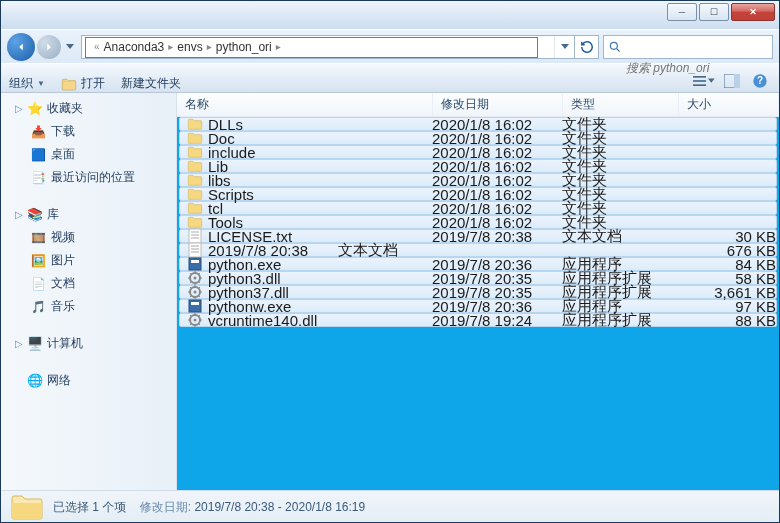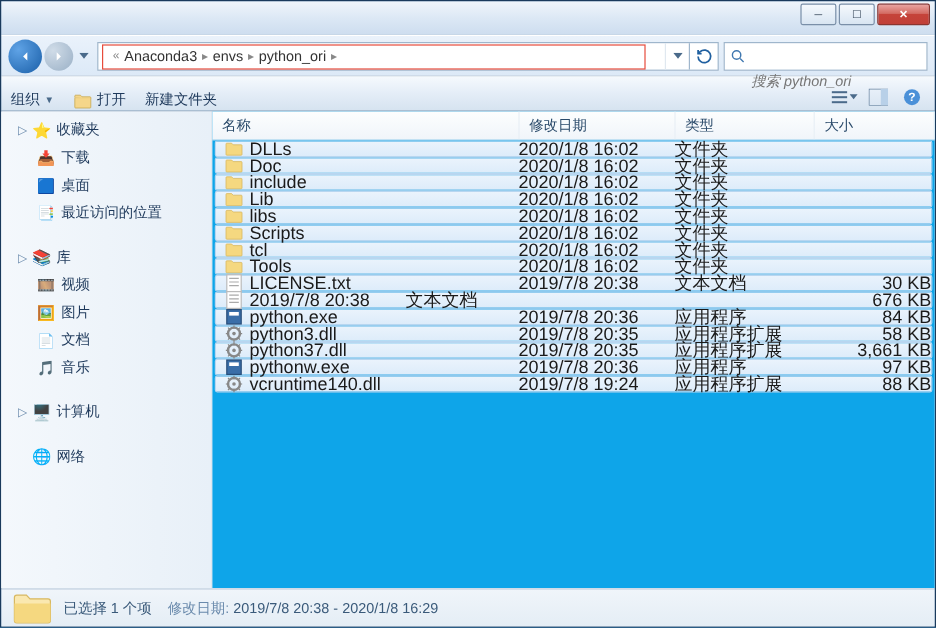--- a/index.html
+++ b/index.html
@@ -412,15 +412,15 @@
   <div class="bigicon">
     <svg width="34" height="28" viewBox="0 0 34 28">
         <path d="M2 5a2 2 0 012-2h8l3 3h15a2 2 0 012 2v16a2 2 0 01-2 2H4a2 2 0 01-2-2V5z" fill="#fae8b0" stroke="#d8b860"></path>
         <path d="M2 10h30v14a2 2 0 01-2 2H4a2 2 0 01-2-2V10z" fill="#f5d880"></path>
       </svg>
   </div>
   <div>
     <span>已选择 1 个项</span>
     &nbsp;&nbsp;
     <span style="color:#6a8aac">修改日期:</span>
-    <span>2019/7/8 20:38 - 2020/1/8 16:29</span>
+    <span>2019/7/8 20:38 - 2020/1/8 16:19</span>
   </div>
 </div>
 
 </body></html>

